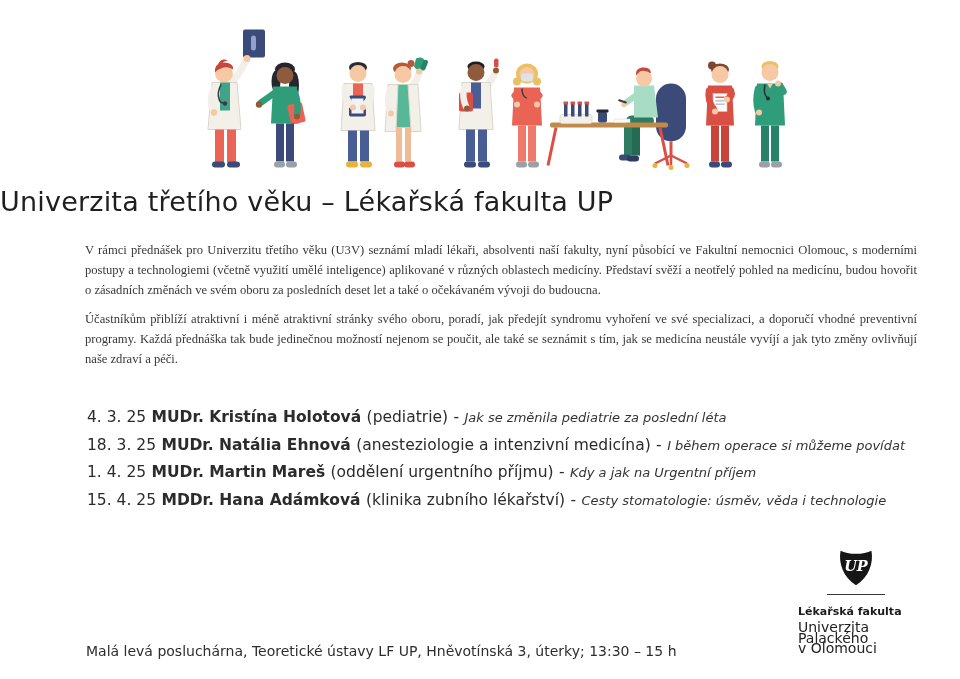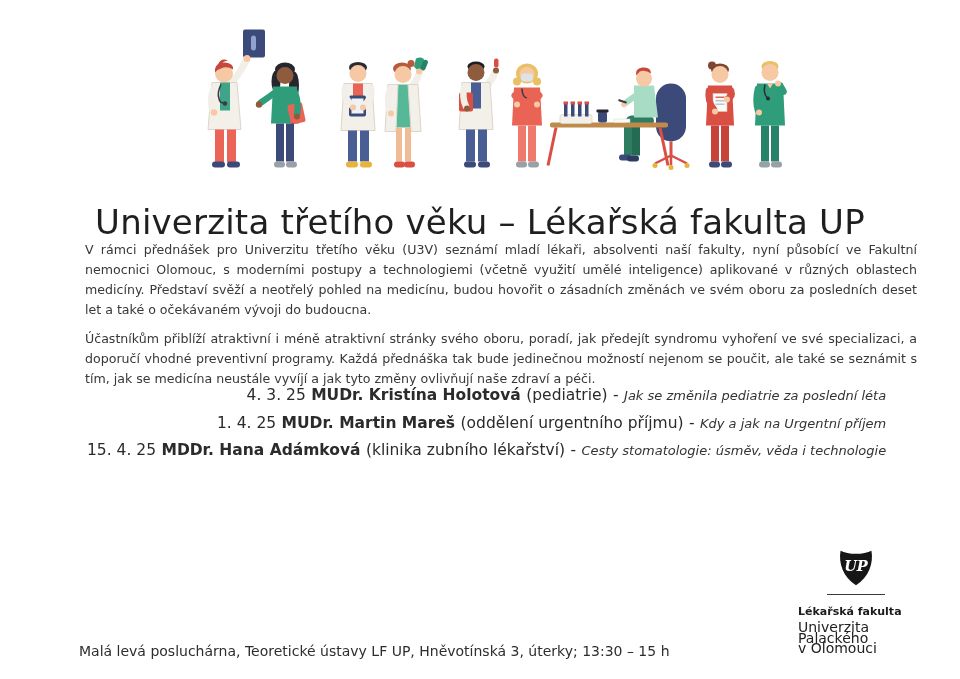--- a/index.html
+++ b/index.html
@@ -4,44 +4,44 @@
 <style>
   html,body{margin:0;padding:0;}
   body{
     width:960px;height:679px;position:relative;overflow:hidden;
     background:#ffffff;
     font-family:"DejaVu Sans","Liberation Sans",sans-serif;
     color:#2e2e2e;
   }
   .illustration{position:absolute;left:180px;top:18px;width:620px;height:158px;}
   .title{
-    position:absolute;top:186px;left:0;right:0;text-align:center;
-    font-size:34px;font-weight:500;color:#1f1f1f;letter-spacing:.2px;margin:16px;
-  }
-  .intro{position:absolute;left:85px;top:240px;width:832px;}
+    position:absolute;top:186px;left:0;right:0;
+    font-size:27px;font-weight:500;color:#1f1f1f;letter-spacing:.2px;margin:0;
+  }
+  .intro{position:absolute;left:85px;top:240px;width:832px;font-family:Liberation Serif, serif;}
   .intro p{
     margin:0 0 9px 0;font-size:12.6px;line-height:20px;color:#383838;
     text-align:justify;
   }
   .schedule{
-    position:absolute;left:87px;top:386px;list-style:none;margin:0;padding:0;text-align:right;
+    position:absolute;left:87px;top:408px;list-style:none;margin:0;padding:0;
   }
   .lecture{white-space:nowrap;margin-bottom:9.5px;font-size:15.5px;color:#2b2b2b;}
   .lecture .date{margin-right:.35em;}
   .lecture .lname{font-weight:bold;margin-right:.35em;}
   .lecture .spec{margin-right:.35em;}
   .lecture .sep{margin-right:.35em;}
   .lecture .topic{font-style:italic;font-size:13px;color:#333;}
   .logo{position:absolute;left:798px;top:546px;width:116px;text-align:left;}
   .logo-shield{width:40px;height:42px;display:block;margin:0 auto 6px auto;}
   .logo-divider{width:58px;height:0;border-top:1.3px solid #3a3a3a;margin:0 auto 9px auto;}
   .logo-faculty{font-size:11px;font-weight:bold;color:#1c1c1c;line-height:15px;}
   .logo-univ{font-size:14px;color:#222;line-height:10.5px;margin-top:3px;}
   .footer{
-    position:absolute;left:79px;top:643px;font-size:14px;color:#2e2e2e;
+    position:absolute;left:86px;top:643px;font-size:14px;color:#2e2e2e;
   }
 </style>
 </head>
 <body>
 
 <svg class="illustration" viewBox="0 0 620 155" aria-hidden="true">
 
   <g transform="translate(45,8)">
     <rect x="18" y="2" width="22" height="28" rx="2" fill="#3b4a78"></rect>
     <rect x="26" y="8" width="5" height="15" rx="2.5" fill="#8fa3cc"></rect>
@@ -230,20 +230,23 @@
 <div class="intro">
   <p>V rámci přednášek pro Univerzitu třetího věku (U3V) seznámí mladí lékaři, absolventi naší fakulty, nyní působící ve Fakultní nemocnici Olomouc, s moderními postupy a technologiemi (včetně využití umělé inteligence) aplikované v různých oblastech medicíny. Představí svěží a neotřelý pohled na medicínu, budou hovořit o zásadních změnách ve svém oboru za posledních deset let a také o očekávaném vývoji do budoucna.</p>
   <p>Účastníkům přiblíží atraktivní i méně atraktivní stránky svého oboru, poradí, jak předejít syndromu vyhoření ve své specializaci, a doporučí vhodné preventivní programy. Každá přednáška tak bude jedinečnou možností nejenom se poučit, ale také se seznámit s tím, jak se medicína neustále vyvíjí a jak tyto změny ovlivňují naše zdraví a péči.</p>
 </div>
 
 <ul class="schedule">
   <li class="lecture">
     <span class="date">4. 3. 25</span><span class="lname">MUDr. Kristína Holotová</span><span class="spec">(pediatrie)</span><span class="sep">-</span><span class="topic">Jak se změnila pediatrie za poslední léta</span>
   </li>
   <li class="lecture">
+    <span class="date">18. 3. 25</span><span class="lname">MUDr. Natália Ehnová</span><span class="spec">(anesteziologie a intenzivní medicína)</span><span class="sep">-</span><span class="topic">I během operace si můžeme povídat</span>
+  </li>
+  <li class="lecture">
     <span class="date">1. 4. 25</span><span class="lname">MUDr. Martin Mareš</span><span class="spec">(oddělení urgentního příjmu)</span><span class="sep">-</span><span class="topic">Kdy a jak na Urgentní příjem</span>
   </li>
   <li class="lecture">
     <span class="date">15. 4. 25</span><span class="lname">MDDr. Hana Adámková</span><span class="spec">(klinika zubního lékařství)</span><span class="sep">-</span><span class="topic">Cesty stomatologie: úsměv, věda i technologie</span>
   </li>
 </ul>
 
 <div class="logo">
   <svg class="logo-shield" viewBox="0 0 44 46" aria-hidden="true">
     <path d="M5 5 C13 9.5 31 9.5 39 5 C41.5 19 36 34 22 43 C8 34 2.5 19 5 5 Z" fill="#161616"></path>

